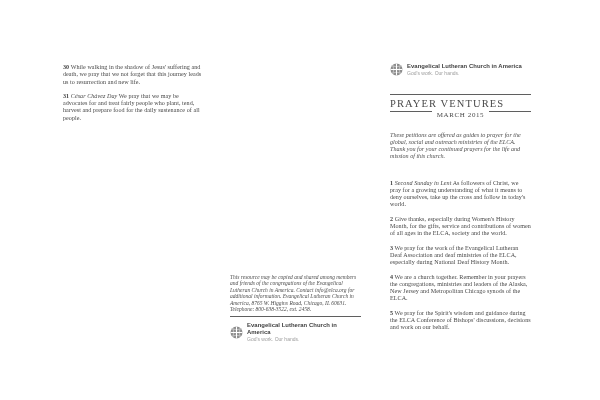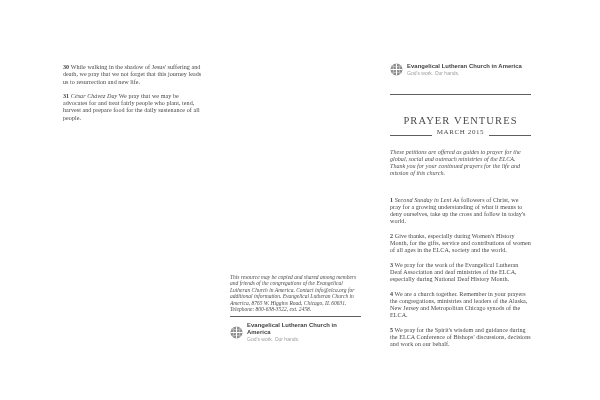--- a/index.html
+++ b/index.html
@@ -24,24 +24,24 @@
   .logo-row{display:flex;align-items:center;gap:4px;}
   .elca-logo{width:13px;height:13px;flex:0 0 auto;}
   .logo-text{font-family:"Liberation Sans","DejaVu Sans",sans-serif;}
   .org-name{font-weight:bold;font-size:5.9px;line-height:6.5px;color:#3d3d3d;letter-spacing:.05px;}
   .tagline{font-size:5px;line-height:5.5px;color:#9c9c9c;margin-top:1.5px;}
   
   .right-col{position:absolute;left:390px;top:63px;width:141px;}
   .masthead{margin-top:17px;}
   .mast-rule{height:1px;background:#5f5f5f;}
   .mast-title{
-    text-align:center;font-size:10.5px;line-height:12px;
-    letter-spacing:1.1px;color:#4a4a4a;margin-top:20px;
+    text-align:left;font-size:10.5px;line-height:12px;
+    letter-spacing:1.1px;color:#4a4a4a;margin-top:3px;
   }
-  .subtitle-row{display:flex;align-items:flex-end;margin-top:1px;}
+  .subtitle-row{display:flex;align-items:flex-start;margin-top:1px;}
   .subtitle-row .line{flex:1;height:1px;background:#5f5f5f;}
   .mast-subtitle{
     padding:0 5px;font-size:7px;letter-spacing:.6px;color:#4a4a4a;white-space:nowrap;
   }
   .intro{
     margin:13px 0 0 0;font-style:italic;
     font-size:6.1px;line-height:7px;color:#4c4c4c;
   }
   .entries{margin-top:20px;}
   .entry{margin:0 0 8px 0;font-size:6.1px;line-height:7px;letter-spacing:.05px;}

